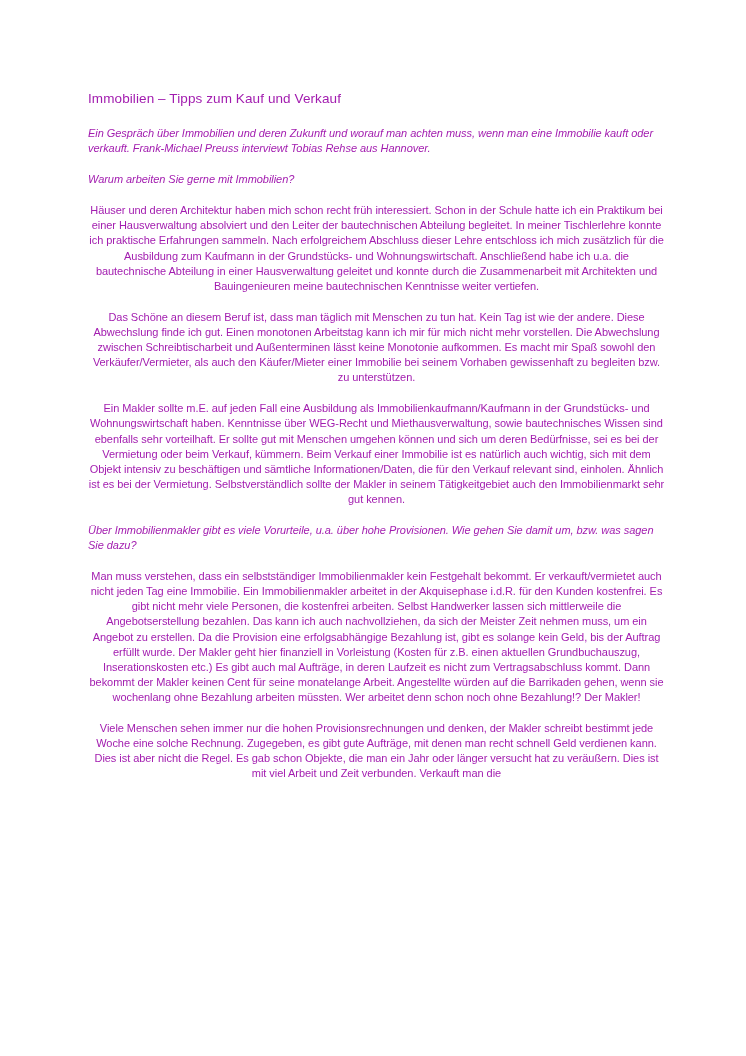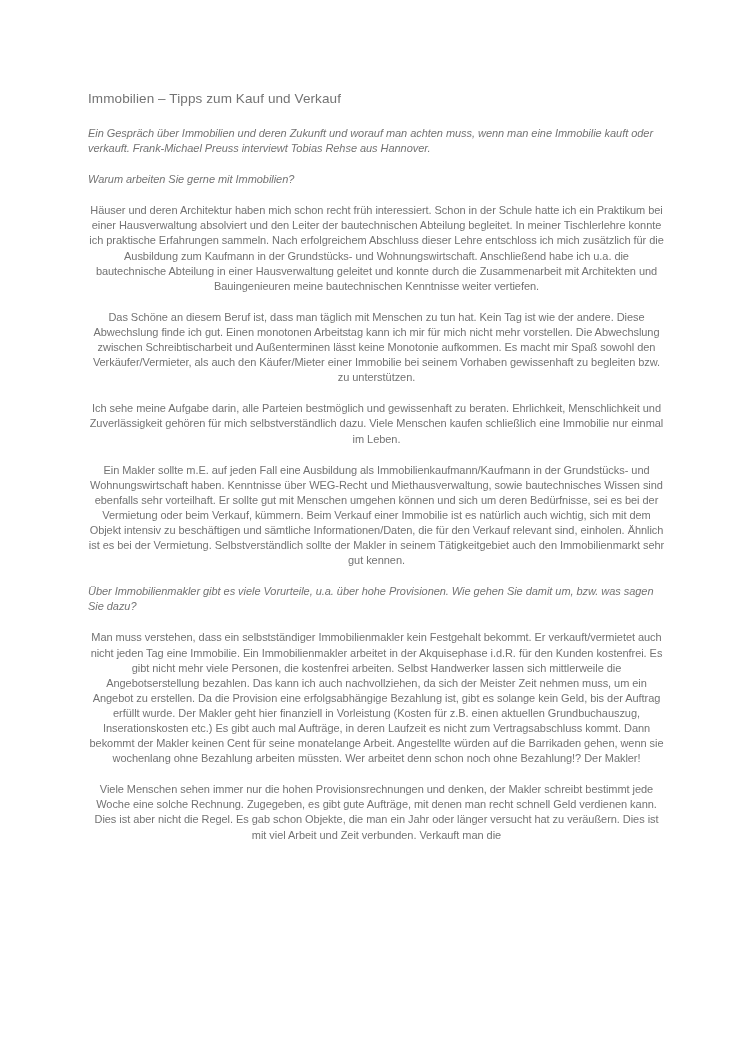--- a/index.html
+++ b/index.html
@@ -7,21 +7,21 @@
     padding: 0;
     background: #ffffff;
   }
   .page {
     position: relative;
     width: 746px;
     height: 1056px;
     background: #ffffff;
     overflow: hidden;
     font-family: "Liberation Sans", "DejaVu Sans", sans-serif;
-    color: #737373;
+    color: #a21caf;
   }
   .content {
     position: absolute;
     top: 90px;
     left: 88px;
     width: 577px;
   }
   .doc-title {
     font-size: 13.5px;
     font-weight: normal;
@@ -57,21 +57,20 @@
 
     <p class="intro">Ein Gespräch über Immobilien und deren Zukunft und worauf man achten muss, wenn man eine Immobilie kauft oder verkauft. Frank-Michael Preuss interviewt Tobias Rehse aus Hannover.</p>
 
     <p class="question">Warum arbeiten Sie gerne mit Immobilien?</p>
 
     <p class="answer">Häuser und deren Architektur haben mich schon recht früh interessiert. Schon in der Schule hatte ich ein Praktikum bei einer Hausverwaltung absolviert und den Leiter der bautechnischen Abteilung begleitet. In meiner Tischlerlehre konnte ich praktische Erfahrungen sammeln. Nach erfolgreichem Abschluss dieser Lehre entschloss ich mich zusätzlich für die Ausbildung zum Kaufmann in der Grundstücks- und Wohnungswirtschaft. Anschließend habe ich u.a. die bautechnische Abteilung in einer Hausverwaltung geleitet und konnte durch die Zusammenarbeit mit Architekten und Bauingenieuren meine bautechnischen Kenntnisse weiter vertiefen.</p>
 
     <p class="answer">Das Schöne an diesem Beruf ist, dass man täglich mit Menschen zu tun hat. Kein Tag ist wie der andere. Diese Abwechslung finde ich gut. Einen monotonen Arbeitstag kann ich mir für mich nicht mehr vorstellen. Die Abwechslung zwischen Schreibtischarbeit und Außenterminen lässt keine Monotonie aufkommen. Es macht mir Spaß sowohl den Verkäufer/Vermieter, als auch den Käufer/Mieter einer Immobilie bei seinem Vorhaben gewissenhaft zu begleiten bzw. zu unterstützen.</p>
 
 
-    <p class="answer">Ich sehe meine Aufgabe darin, alle Parteien bestmöglich und gewissenhaft zu beraten. Ehrlichkeit, Menschlichkeit und Zuverlässigkeit gehören für mich selbstverständlich dazu. Viele Menschen kaufen schließlich eine Immobilie nur einmal im Leben.</p>
 
 
     <p class="answer">Ein Makler sollte m.E. auf jeden Fall eine Ausbildung als Immobilienkaufmann/Kaufmann in der Grundstücks- und Wohnungswirtschaft haben. Kenntnisse über WEG-Recht und Miethausverwaltung, sowie bautechnisches Wissen sind ebenfalls sehr vorteilhaft. Er sollte gut mit Menschen umgehen können und sich um deren Bedürfnisse, sei es bei der Vermietung oder beim Verkauf, kümmern. Beim Verkauf einer Immobilie ist es natürlich auch wichtig, sich mit dem Objekt intensiv zu beschäftigen und sämtliche Informationen/Daten, die für den Verkauf relevant sind, einholen. Ähnlich ist es bei der Vermietung. Selbstverständlich sollte der Makler in seinem Tätigkeitgebiet auch den Immobilienmarkt sehr gut kennen.</p>
 
     <p class="question">Über Immobilienmakler gibt es viele Vorurteile, u.a. über hohe Provisionen. Wie gehen Sie damit um, bzw. was sagen Sie dazu?</p>
 
     <p class="answer">Man muss verstehen, dass ein selbstständiger Immobilienmakler kein Festgehalt bekommt. Er verkauft/vermietet auch nicht jeden Tag eine Immobilie. Ein Immobilienmakler arbeitet in der Akquisephase i.d.R. für den Kunden kostenfrei. Es gibt nicht mehr viele Personen, die kostenfrei arbeiten. Selbst Handwerker lassen sich mittlerweile die Angebotserstellung bezahlen. Das kann ich auch nachvollziehen, da sich der Meister Zeit nehmen muss, um ein Angebot zu erstellen. Da die Provision eine erfolgsabhängige Bezahlung ist, gibt es solange kein Geld, bis der Auftrag erfüllt wurde. Der Makler geht hier finanziell in Vorleistung (Kosten für z.B. einen aktuellen Grundbuchauszug, Inserationskosten etc.) Es gibt auch mal Aufträge, in deren Laufzeit es nicht zum Vertragsabschluss kommt. Dann bekommt der Makler keinen Cent für seine monatelange Arbeit. Angestellte würden auf die Barrikaden gehen, wenn sie wochenlang ohne Bezahlung arbeiten müssten. Wer arbeitet denn schon noch ohne Bezahlung!? Der Makler!</p>
 
     <p class="answer">Viele Menschen sehen immer nur die hohen Provisionsrechnungen und denken, der Makler schreibt bestimmt jede Woche eine solche Rechnung. Zugegeben, es gibt gute Aufträge, mit denen man recht schnell Geld verdienen kann. Dies ist aber nicht die Regel. Es gab schon Objekte, die man ein Jahr oder länger versucht hat zu veräußern. Dies ist mit viel Arbeit und Zeit verbunden. Verkauft man die</p>
 

